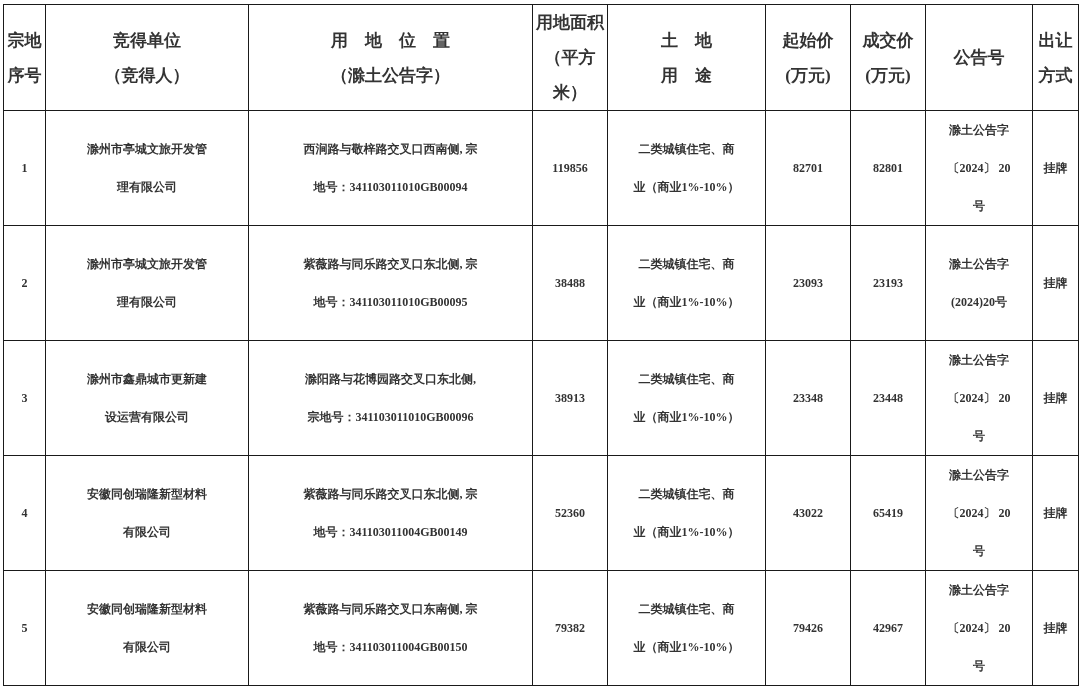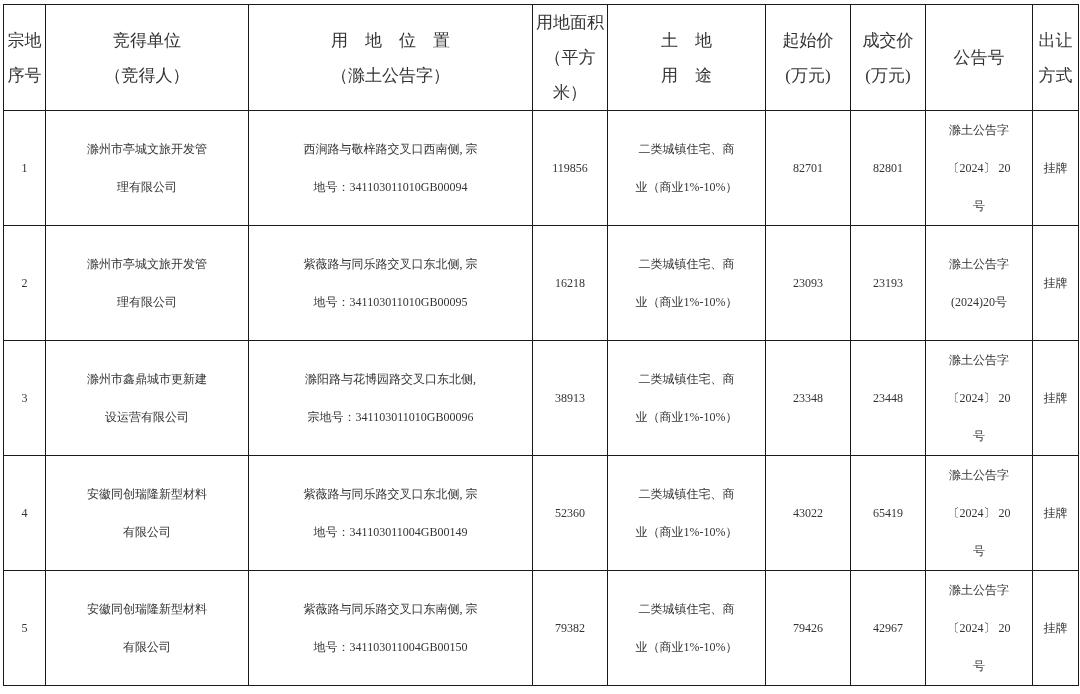--- a/index.html
+++ b/index.html
@@ -24,21 +24,21 @@
     background: #ffffff;
   }
   .land-table th,
   .land-table td {
     border: 1px solid #1a1a1a;
     text-align: center;
     vertical-align: middle;
     white-space: pre-line;
     padding: 0 1px;
     overflow: hidden;
-    font-weight: normal;
+    font-weight: bold;
   }
   .land-table thead th {
     height: 104px;
     font-size: 17px;
     line-height: 35px;
   }
   .land-table tbody td {
     height: 114px;
     font-size: 12px;
     line-height: 38px;
@@ -98,21 +98,21 @@
 〔2024〕 20
 号</td>
         <td>挂牌</td>
       </tr>
       <tr>
         <td>2</td>
         <td>滁州市亭城文旅开发管
 理有限公司</td>
         <td>紫薇路与同乐路交叉口东北侧, 宗
 地号：341103011010GB00095</td>
-        <td>16218</td>
+        <td>38488</td>
         <td>二类城镇住宅、商
 业（商业1%-10%）</td>
         <td>23093</td>
         <td>23193</td>
         <td>滁土公告字
 (2024)20号</td>
         <td>挂牌</td>
       </tr>
       <tr>
         <td>3</td>

